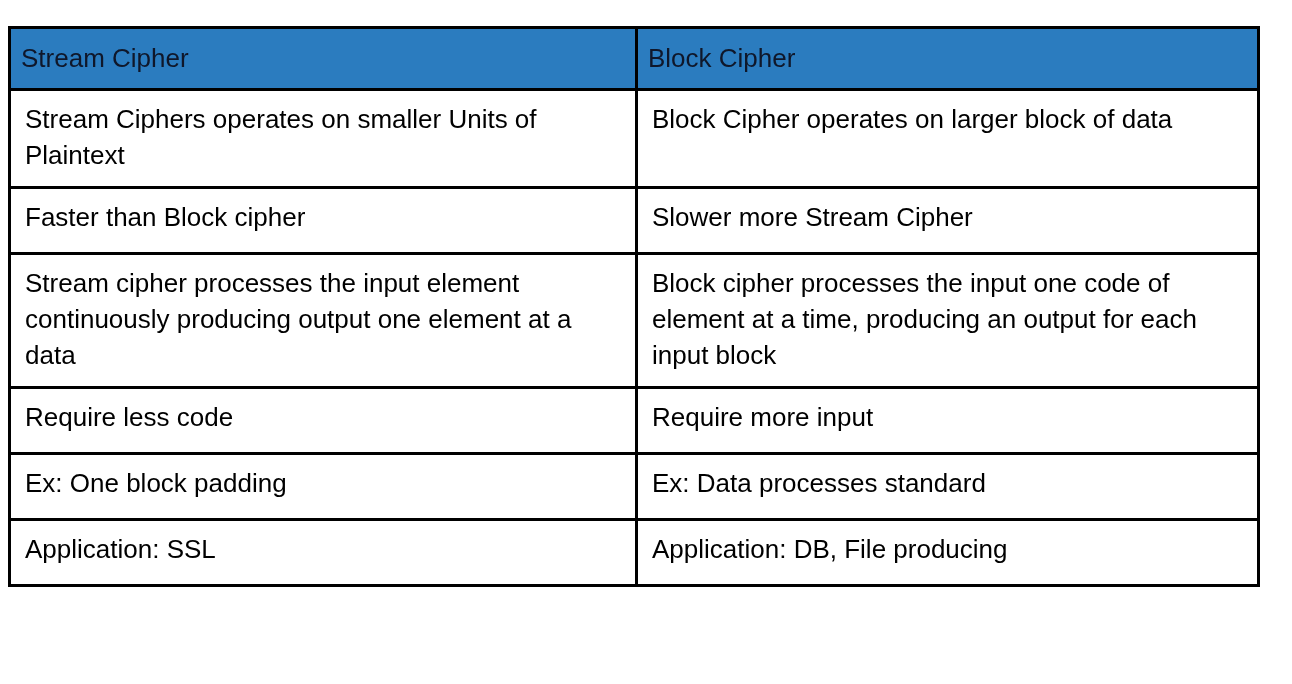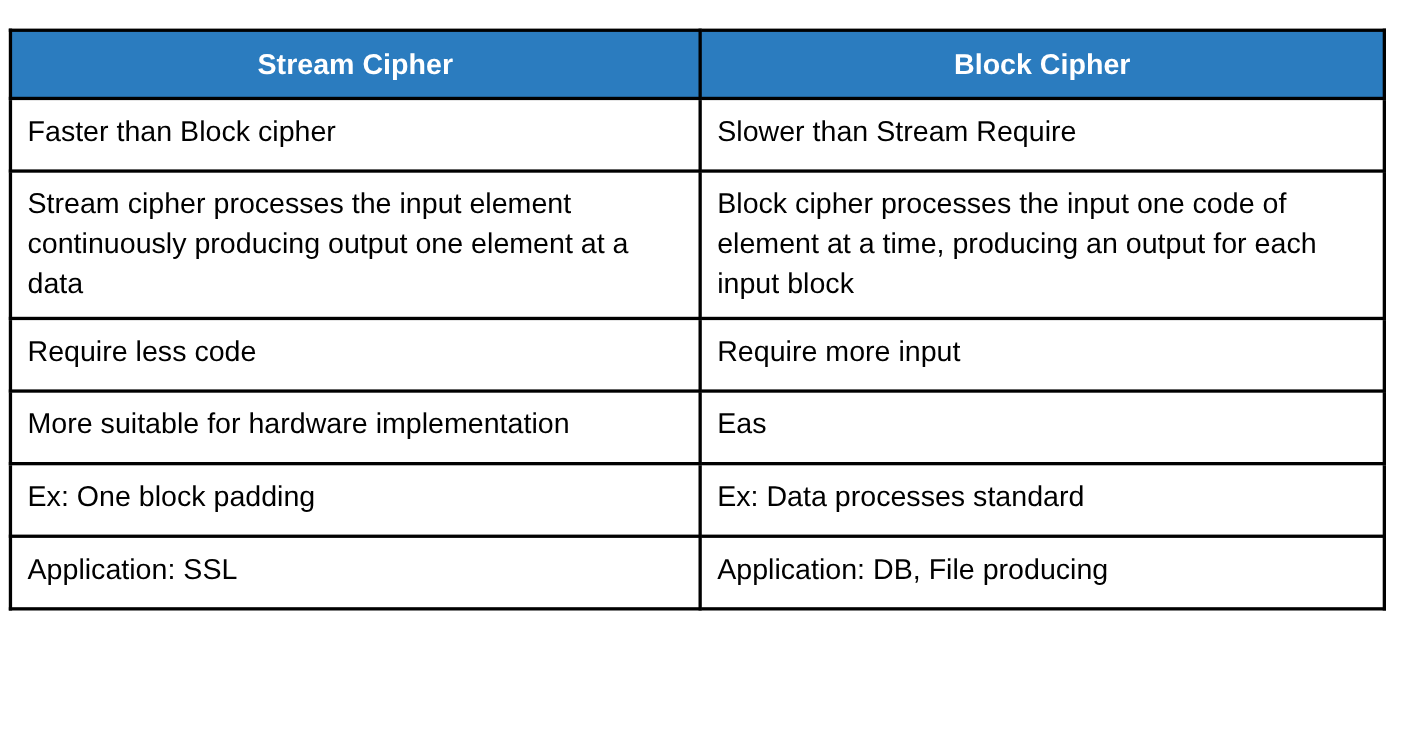--- a/index.html
+++ b/index.html
@@ -33,24 +33,24 @@
   .comparison-table col.col-right { width: 622px; }
 
   .comparison-table th,
   .comparison-table td {
     border: 3px solid #000000;
     vertical-align: top;
     box-sizing: border-box;
   }
   .comparison-table thead th {
     background: #2B7CBF;
-    color: #ffffff;
-    text-align: center;
+    color: #0f172a;
+    text-align: left;
     vertical-align: middle;
-    font-weight: bold;
+    font-weight: normal;
     font-size: 26px;
     line-height: 1.2;
     height: 62px;
     padding: 0 10px;
   }
   .comparison-table tbody td {
     background: #ffffff;
     color: #000000;
     font-size: 26px;
     line-height: 36px;
@@ -81,27 +81,35 @@
           <span class="cell-text">Stream Cipher</span>
         </th>
         <th>
           <span class="cell-text">Block Cipher</span>
         </th>
       </tr>
     </thead>
 
     <tbody>
 
+      <tr class="row-h2">
+        <td>
+          <span class="cell-text">Stream Ciphers operates on smaller Units of Plaintext</span>
+        </td>
+        <td>
+          <span class="cell-text">Block Cipher operates on larger block of data</span>
+        </td>
+      </tr>
 
       <tr class="row-h1">
         <td>
           <span class="cell-text">Faster than Block cipher</span>
         </td>
         <td>
-          <span class="cell-text">Slower than Stream Require</span>
+          <span class="cell-text">Slower more Stream Cipher</span>
         </td>
       </tr>
 
       <tr class="row-h3">
         <td>
           <span class="cell-text">Stream cipher processes the input element continuously producing output one element at a data</span>
         </td>
         <td>
           <span class="cell-text">Block cipher processes the input one code of element at a time, producing an output for each input block</span>
         </td>
@@ -109,28 +117,20 @@
 
       <tr class="row-h1">
         <td>
           <span class="cell-text">Require less code</span>
         </td>
         <td>
           <span class="cell-text">Require more input</span>
         </td>
       </tr>
 
-      <tr class="row-h1">
-        <td>
-          <span class="cell-text">More suitable for hardware implementation</span>
-        </td>
-        <td>
-          <span class="cell-text">Eas</span>
-        </td>
-      </tr>
 
       <tr class="row-h1">
         <td>
           <span class="cell-text">Ex: One block padding</span>
         </td>
         <td>
           <span class="cell-text">Ex: Data processes standard</span>
         </td>
       </tr>
 

